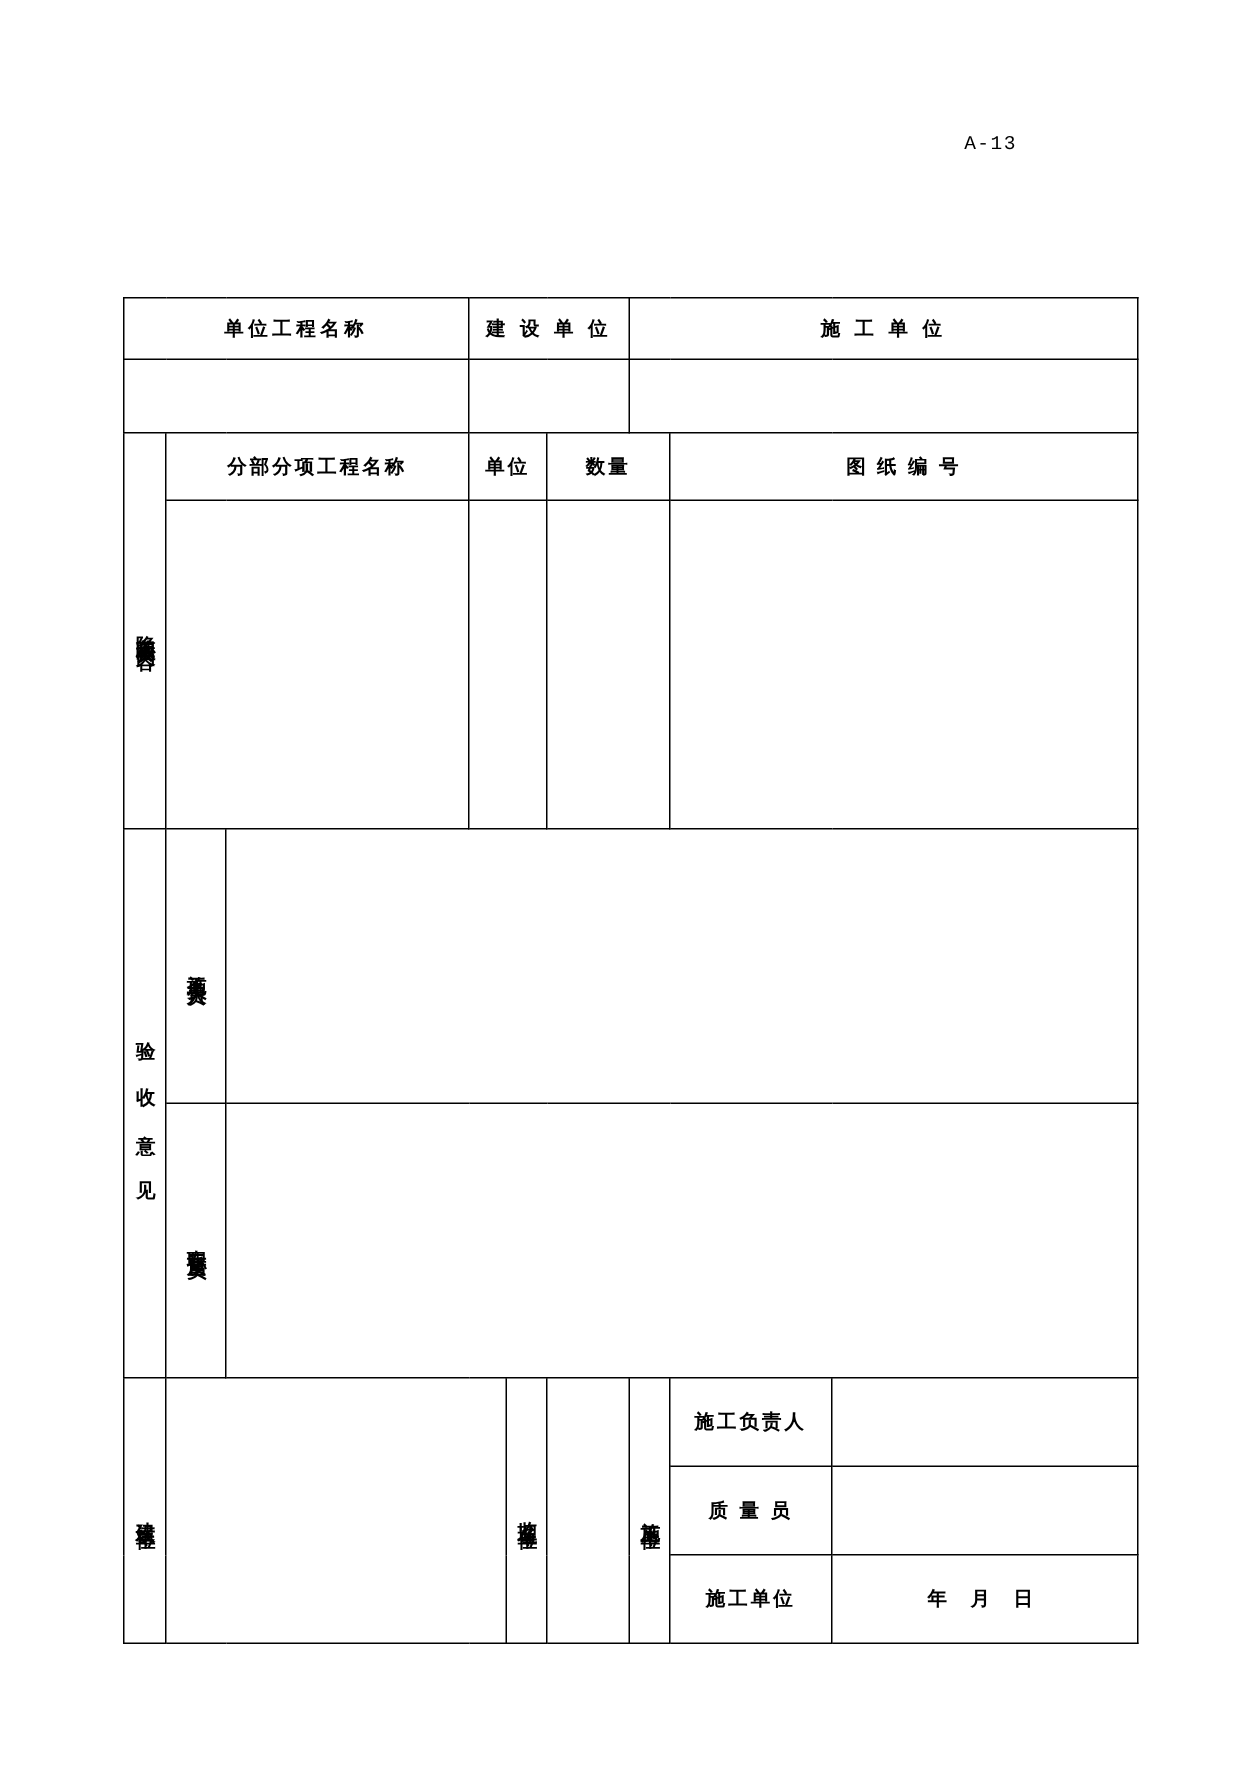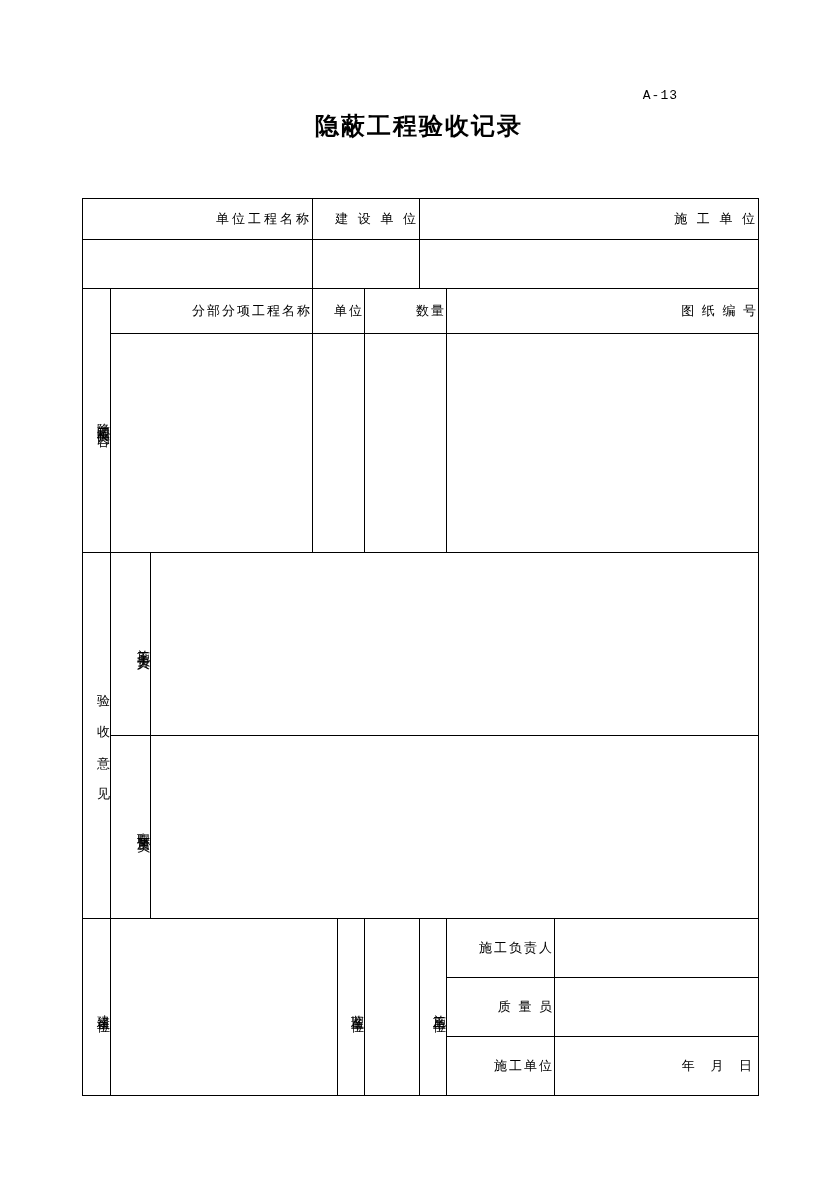--- a/index.html
+++ b/index.html
@@ -63,22 +63,23 @@
     top: 198px;
     left: 82px;
     width: 676px;
     border-collapse: collapse;
     table-layout: fixed;
   }
   table.main td {
     border: 1px solid #000000;
     padding: 0;
     vertical-align: middle;
-    text-align: right;
+    text-align: center;
     font-size: 13px;
+    font-weight: bold;
   }
   .hdr {
     height: 40px;
     letter-spacing: 3px;
   }
   .blank-row td {
     height: 48px;
   }
   .vert {
     writing-mode: vertical-rl;
@@ -117,21 +118,20 @@
   }
   .nowrap { white-space: nowrap; margin-top: 24px; }
 </style>
 </head>
 <body>
 
 <div class="page">
 
   <div class="form-code">A-13</div>
 
-  <div class="doc-title">隐蔽工程验收记录</div>
 
 
   <table class="main">
     <colgroup>
       <col style="width:28px">
       <col style="width:40px">
       <col style="width:162px">
       <col style="width:25px">
       <col style="width:27px">
       <col style="width:55px">

